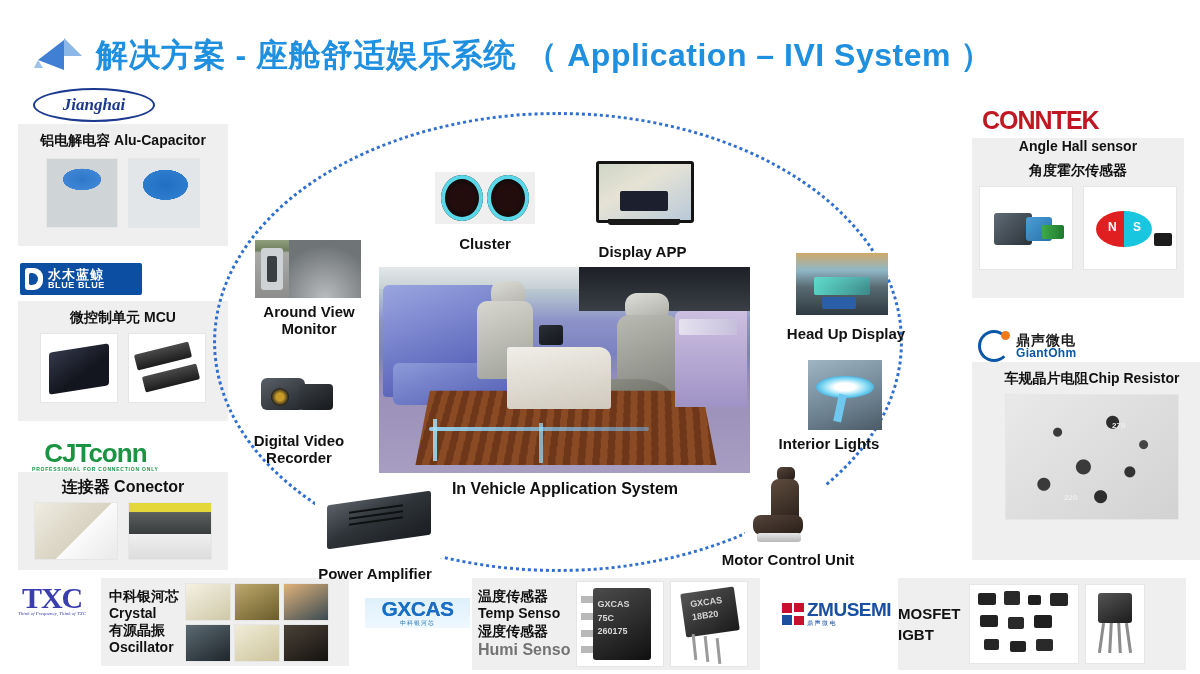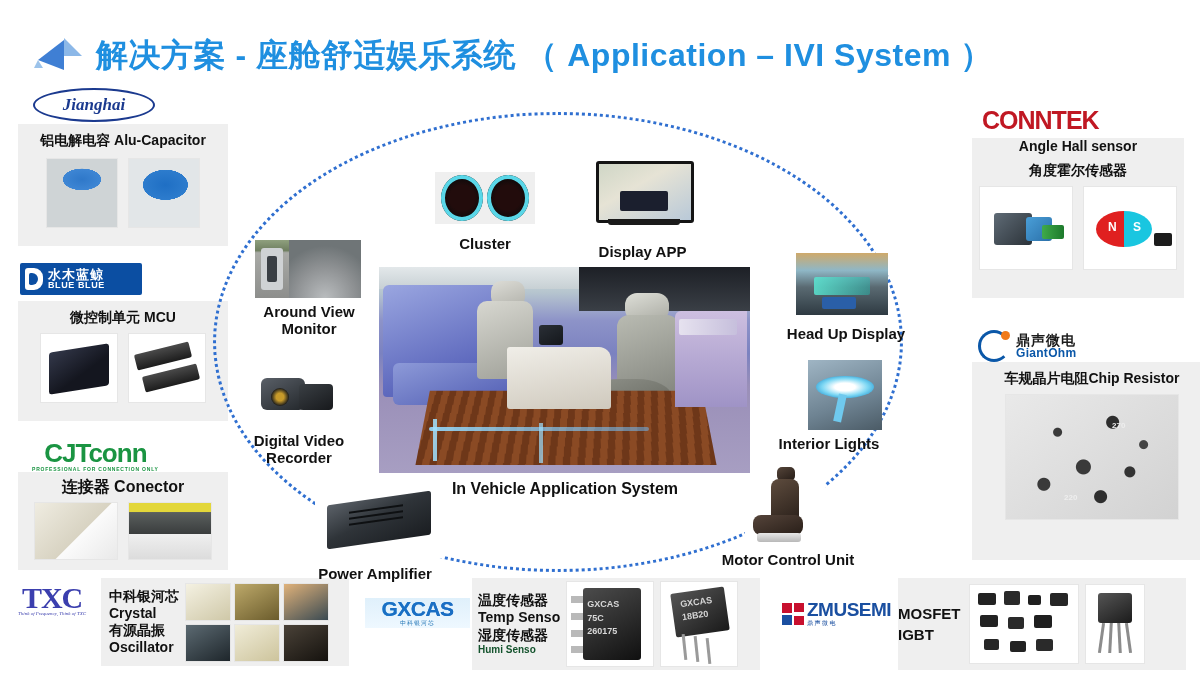--- a/index.html
+++ b/index.html
@@ -226,21 +226,21 @@
   <div class="gx-box">
     <div class="gx-text">GXCAS</div>
     <div class="gx-sub">中科银河芯</div>
   </div>
 </div>
 <div class="panel" style="left:472px;top:578px;width:288px;height:92px;display:flex;align-items:center;">
   <div style="padding-left:6px;text-align:left;">
     <div style="font-size:14px;font-weight:bold;color:#111;line-height:1.25;">温度传感器</div>
     <div style="font-size:14px;font-weight:bold;color:#111;line-height:1.25;">Temp Senso</div>
     <div style="font-size:14px;font-weight:bold;color:#111;line-height:1.25;">湿度传感器</div>
-    <div style="font-size:10px;font-weight:bold;color:#14532d;line-height:1.25;">Humi Senso</div>
+    <div style="font-size:16px;font-weight:bold;color:#737373;line-height:1.25;">Humi Senso</div>
   </div>
   <div class="thumb" style="width:86px;height:84px;background:#fff;margin-left:6px;position:relative;">
     <div style="position:absolute;left:16px;top:6px;width:58px;height:72px;
          background:linear-gradient(150deg,#4c4c4c,#101010);border-radius:3px;"></div>
     <div style="position:absolute;left:4px;top:14px;width:12px;height:7px;background:#b9b9b9;"></div>
     <div style="position:absolute;left:4px;top:31px;width:12px;height:7px;background:#b9b9b9;"></div>
     <div style="position:absolute;left:4px;top:48px;width:12px;height:7px;background:#b9b9b9;"></div>
     <div style="position:absolute;left:4px;top:64px;width:12px;height:7px;background:#b9b9b9;"></div>
     <div style="position:absolute;left:20px;top:16px;color:#d8d8d8;font-size:9px;font-weight:bold;line-height:1.5;">
       <div>GXCAS</div>

